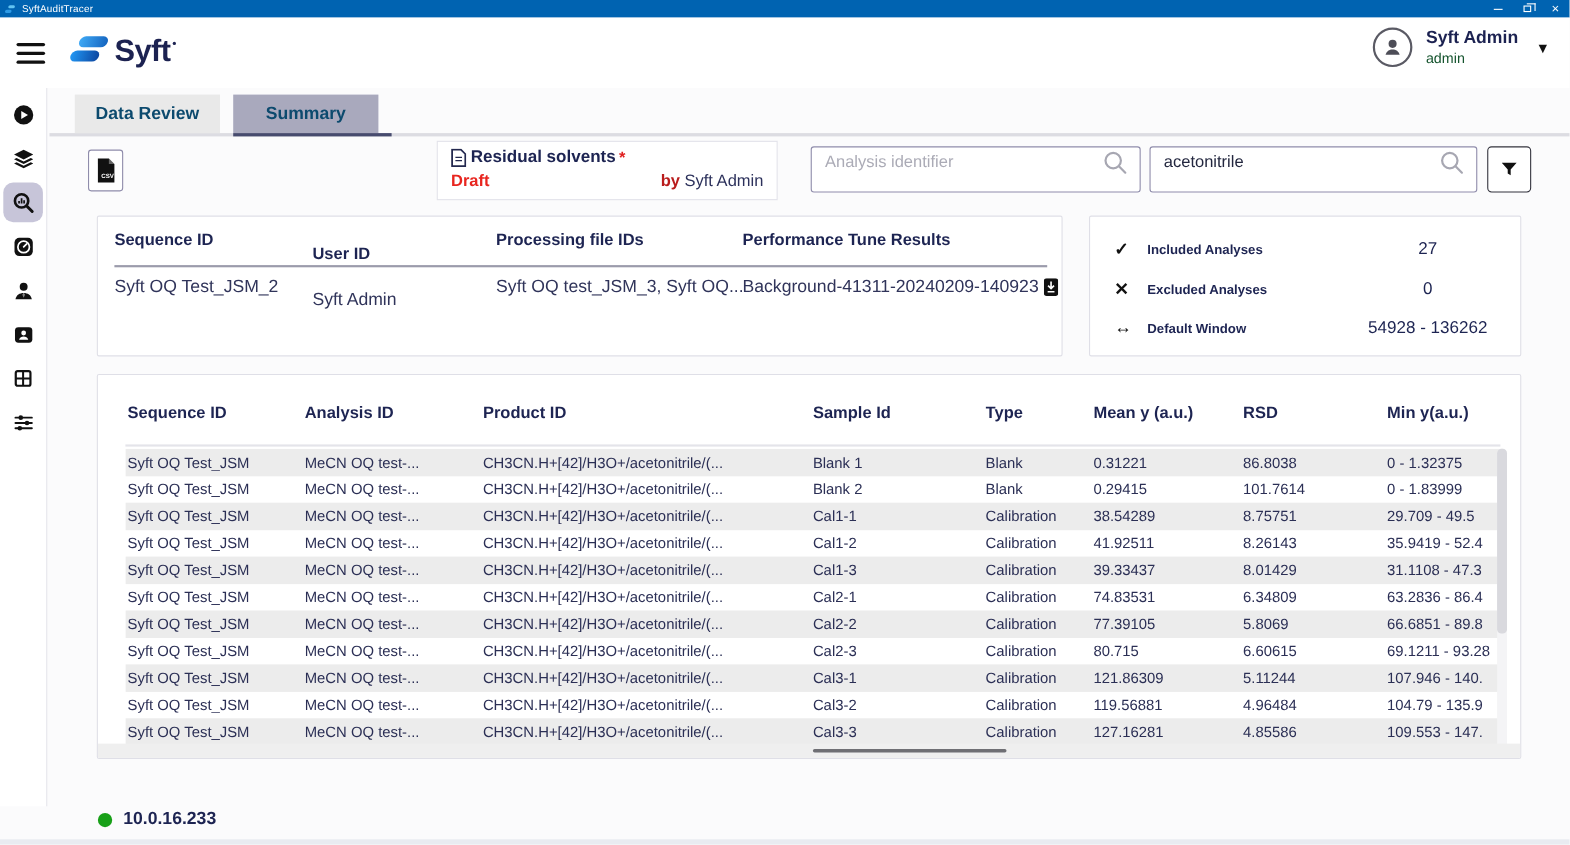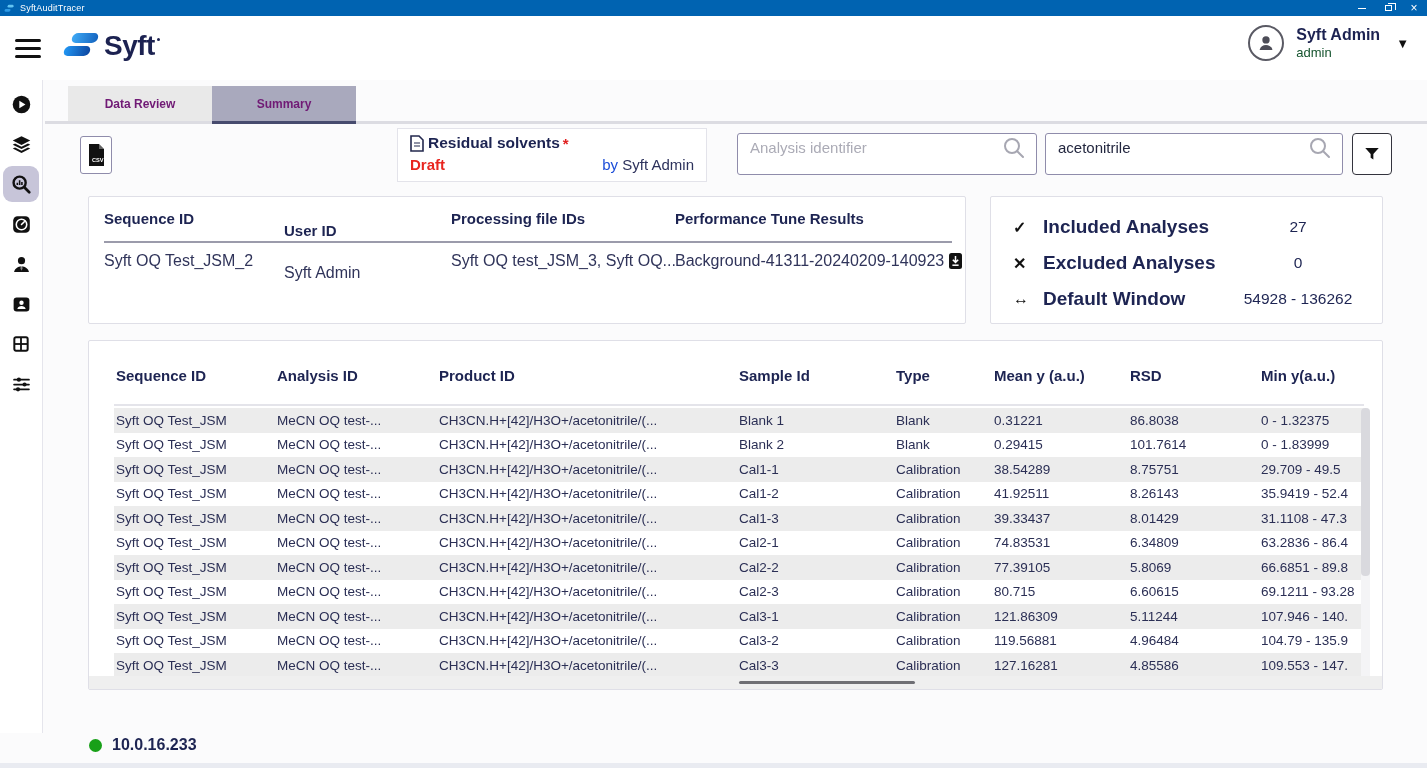--- a/index.html
+++ b/index.html
@@ -36,55 +36,55 @@
   .user-role { font-size:13px; color:#14532d; margin-top:1px; }
   .user-caret { margin-left:16px; font-size:13px; color:#111; }
 
   
   .sidebar { position:absolute; left:0; top:80px; width:43px; height:653px; background:#fff; border-right:1px solid #e5e5ec; display:flex; flex-direction:column; align-items:center; padding-top:6px; }
   .side-item { width:36px; height:36px; margin-bottom:4px; display:flex; align-items:center; justify-content:center; border-radius:9px; cursor:pointer; }
   .side-item.active { background:#c7c5d9; }
 
   
   .tab-line { position:absolute; left:45px; right:0; top:121px; height:3px; background:#dcdce2; }
-  .tab { position:absolute; top:86px; height:35px; width:144px; display:flex; align-items:center; justify-content:center; font-size:12px; font-weight:600; color:#701a75; cursor:pointer; }
+  .tab { position:absolute; top:86px; height:35px; width:132px; display:flex; align-items:center; justify-content:center; font-size:16px; font-weight:600; color:#0c4a6e; cursor:pointer; }
   .tab-datareview { left:68px; background:#e9e9e9; }
   .tab-summary { left:212px; background:#a9a9bd; }
   .tab-underline { position:absolute; left:212px; top:121px; width:144px; height:3px; background:#474b6e; z-index:2; }
 
   
   .csv-btn { position:absolute; left:80px; top:136px; width:32px; height:38px; background:#fff; border:1px solid #8f8cab; border-radius:3px; display:flex; align-items:center; justify-content:center; cursor:pointer; }
   .report-panel { position:absolute; left:397px; top:128px; width:310px; height:54px; background:#fff; border:1px solid #e3e3ea; padding:5px 12px 6px 12px; }
   .report-row1 { display:flex; align-items:center; }
   .report-title { font-size:15.5px; font-weight:600; color:#1d2452; margin-left:4px; }
   .report-required { font-size:15px; color:#e02020; margin-left:3px; font-weight:700; }
   .report-row2 { display:flex; align-items:baseline; margin-top:4px; }
   .report-status { font-size:15px; font-weight:600; color:#e8251f; }
   .report-byline { margin-left:auto; font-size:15px; color:#2d325c; }
-  .report-by { font-weight:400; color:#1d4ed8;text-align:right; }
+  .report-by { font-weight:700; color:#b91c1c;text-align:right; }
   .search-box { position:absolute; top:133px; height:42px; background:#fff; border:1px solid #8f8cab; border-radius:3px; display:flex; align-items:center; padding:0 10px 13px 12px; }
   .search-analysis { left:737px; width:300px; }
   .search-product { left:1045px; width:298px; }
   .search-box input { flex:1; border:none; outline:none; font-size:15px; font-family:"Liberation Sans", sans-serif; color:#23273f; background:transparent; }
   .search-box input::placeholder { color:#ababb6; }
   .filter-btn { position:absolute; left:1352px; top:133px; width:40px; height:42px; background:#fff; border:1.5px solid #33333d; border-radius:4px; display:flex; align-items:center; justify-content:center; cursor:pointer; }
 
   
   .seq-panel { position:absolute; left:88px; top:196px; width:878px; height:128px; background:#fff; border:1px solid #dfdfe7; border-radius:2px; }
   .seq-h { position:absolute; top:13px; font-size:15px; font-weight:600; color:#1d2452; white-space:nowrap; }
   .seq-sep { position:absolute; left:15px; width:848px; top:44px; height:2px; background:#9b9bab; }
   .seq-v { position:absolute; top:55px; font-size:16px; color:#30345a; white-space:nowrap; display:flex; align-items:center; }
   .cx0 { left:15px; } .cx1 { left:195px;margin-top:12px; } .cx2 { left:362px; } .cx3 { left:586px; }
   .dl-icon { margin-left:5px; display:flex; }
 
   
   .stats-panel { position:absolute; left:990px; top:196px; width:393px; height:128px; background:#fff; border:1px solid #dfdfe7; border-radius:2px; padding:12px 0 0 22px; }
   .stat-row { display:flex; align-items:center; height:36px; }
   .stat-glyph { width:30px; font-size:16px; font-weight:700; color:#111; }
-  .stat-label { width:190px; font-size:19px; font-weight:600; color:#1d2452; }
+  .stat-label { width:190px; font-size:12px; font-weight:600; color:#1d2452; }
   .stat-value { width:130px; text-align:center; font-size:15.5px; color:#1d2452; }
 
   
   .table-card { position:absolute; left:88px; top:340px; width:1295px; height:350px; background:#fff; border:1px solid #dfdfe7; border-radius:2px; overflow:hidden; }
   .thead { position:absolute; top:26px; left:25px; width:1249px; display:flex; font-size:15px; font-weight:600; color:#1d2452; }
   .thead-sep { position:absolute; top:63px; left:25px; width:1250px; height:2px; background:#e4e4ea; }
   .tbody { position:absolute; top:67px; left:25px; width:1249px; height:278px; overflow:hidden; }
   .trow { display:flex; align-items:center; height:24.5px; font-size:13.5px; color:#2b2f55; cursor:default; }
   .trow:nth-child(odd) { background:#ececec; }
   .tcell { white-space:nowrap; overflow:hidden; }

